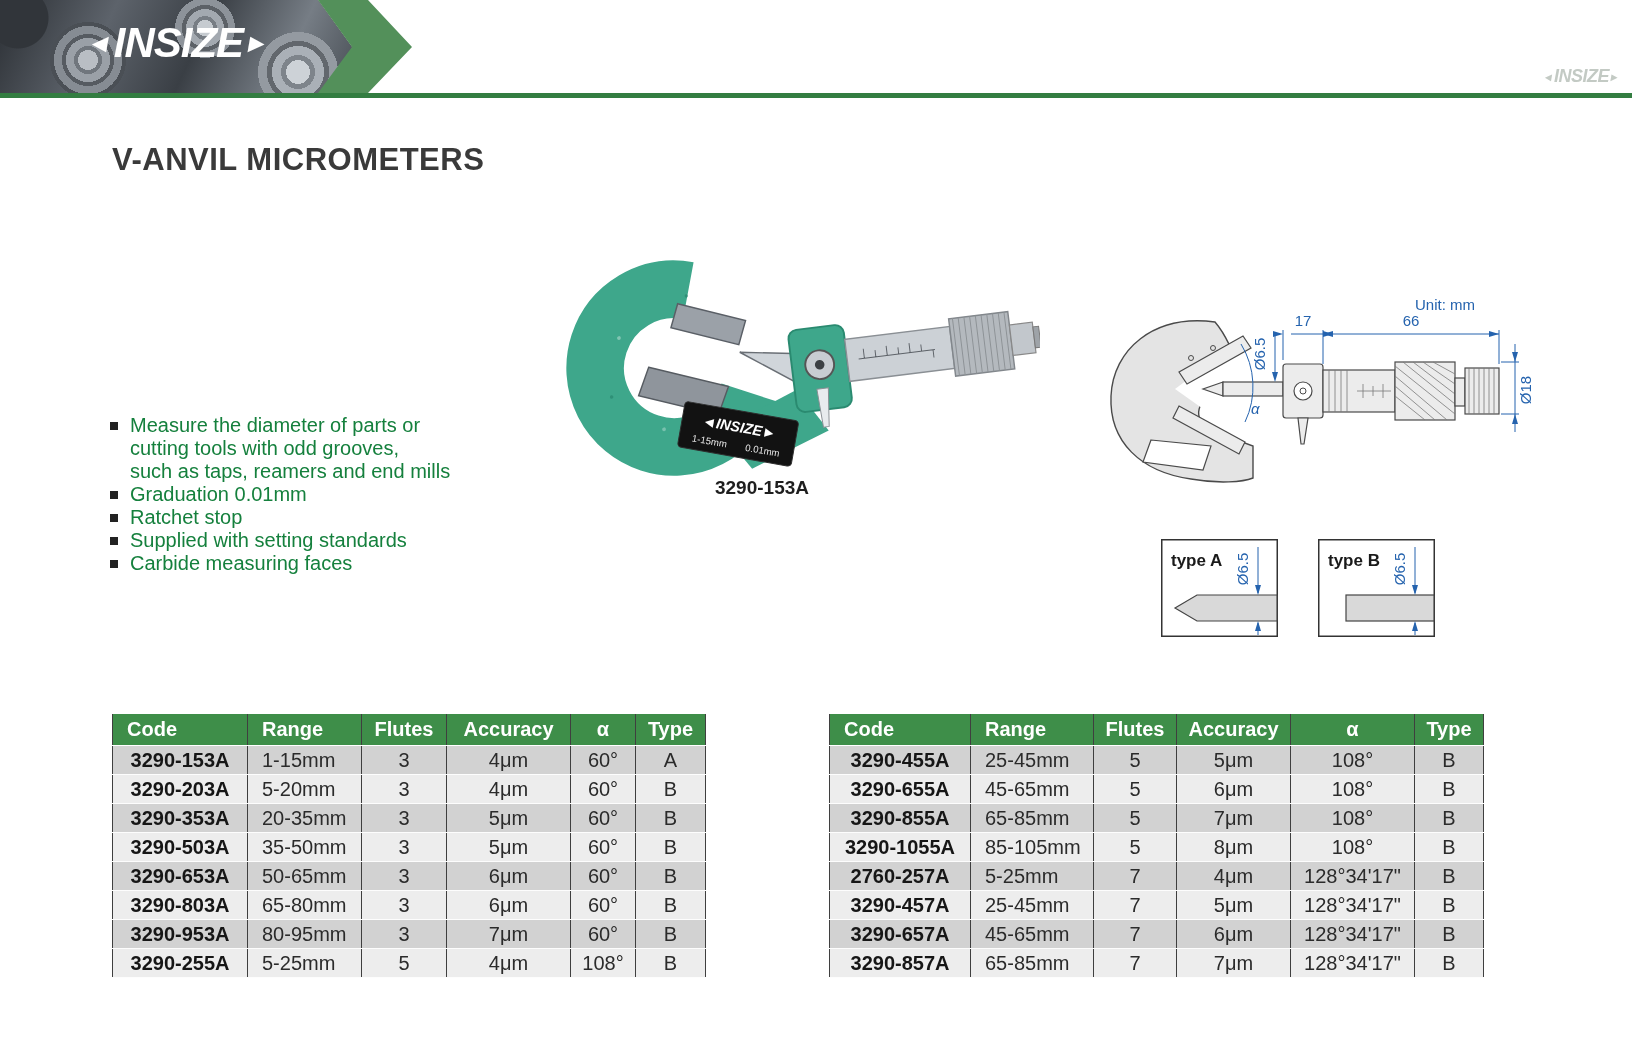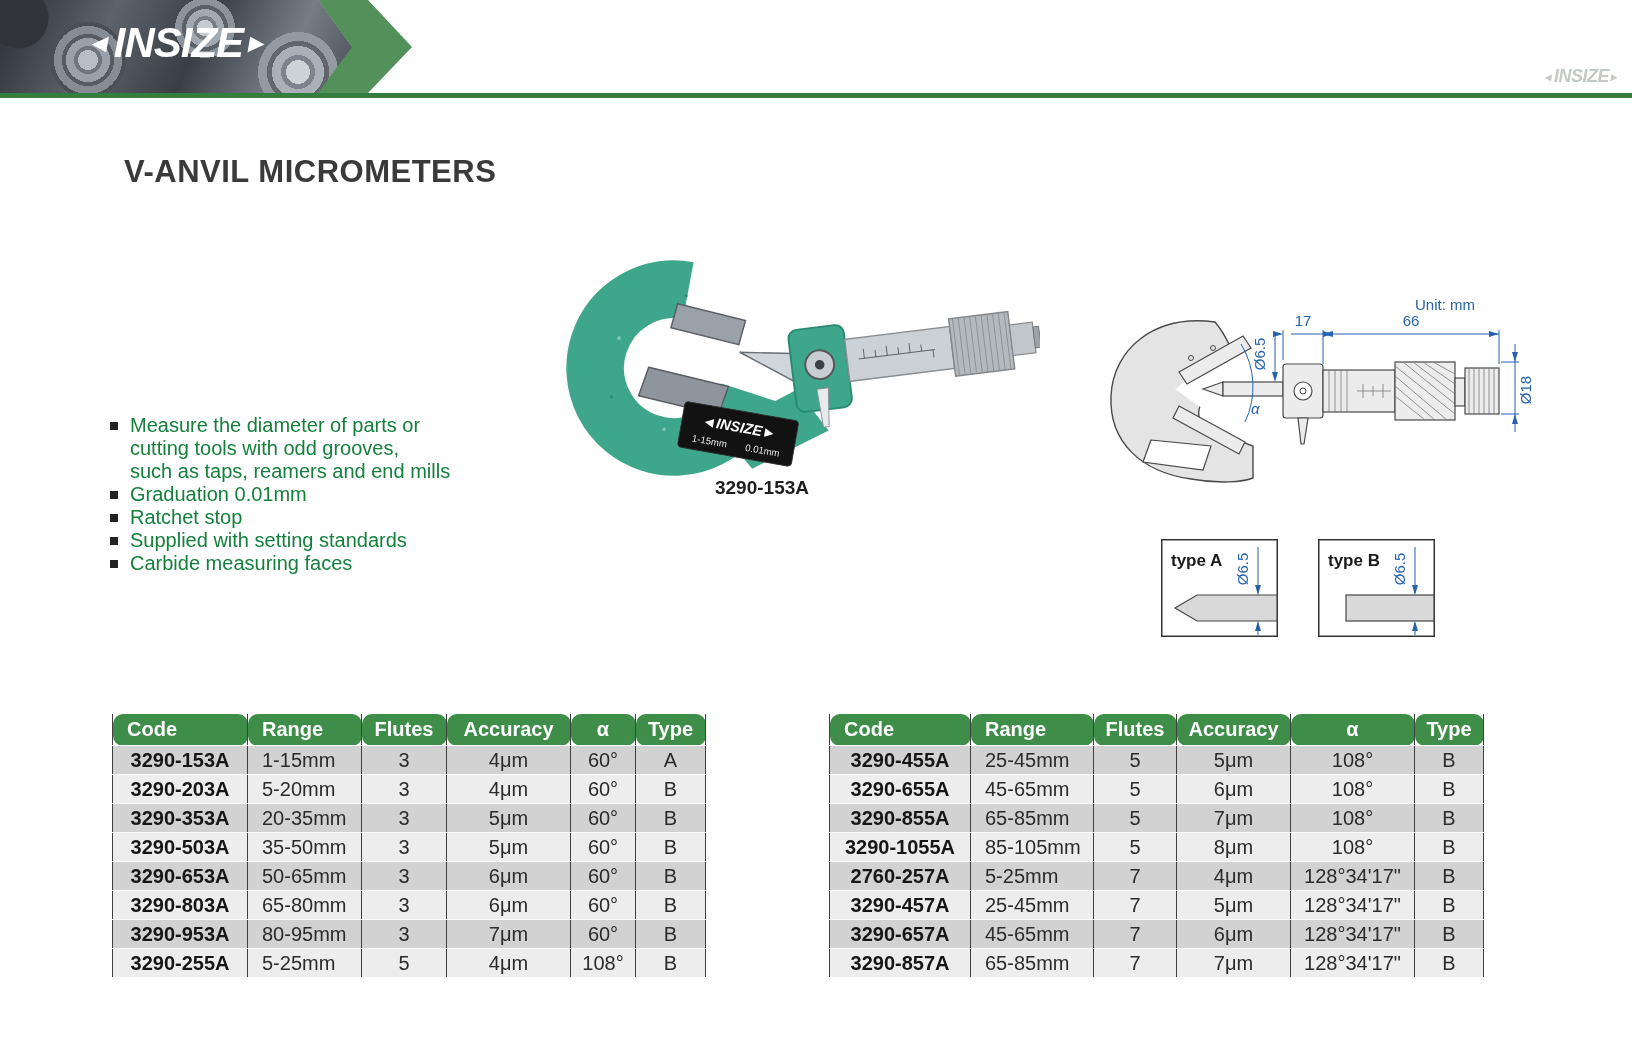--- a/index.html
+++ b/index.html
@@ -23,21 +23,21 @@
     color:#fff;font-style:italic;font-weight:bold;}
   .logo-main .logo-text{font-size:42px;letter-spacing:-1px;line-height:1;}
   .logo-main .logo-arrow{font-size:26px;line-height:1;transform:skewX(-10deg);padding:0 1px;}
   .green-rule{position:absolute;left:0;top:93px;width:1632px;height:5px;background:#337d41;}
   .watermark{position:absolute;right:12px;top:66px;display:flex;align-items:center;
     color:#c3cac4;font-style:italic;font-weight:bold;}
   .watermark .wm-text{font-size:18px;letter-spacing:-0.5px;}
   .watermark .wm-arrow{font-size:11px;transform:skewX(-10deg);}
 
   
-  .title{position:absolute;left:108px;top:138px;margin:16px;font-size:31px;font-weight:bold;
+  .title{position:absolute;left:108px;top:138px;margin:4px;font-size:31px;font-weight:bold;
     color:#3a3a3a;letter-spacing:0.5px;}
   .features{position:absolute;left:108px;top:414px;width:380px;margin:0;padding:0;list-style:none;}
   .features li{position:relative;padding-left:22px;font-size:20px;line-height:23px;color:#15803d;
     white-space:pre-line;}
   .features li::before{content:"";position:absolute;left:2px;top:8px;width:8px;height:8px;background:#222;}
 
   
   .product{position:absolute;left:540px;top:232px;width:500px;height:245px;}
   .product-caption{position:absolute;left:612px;top:477px;width:300px;text-align:center;
     font-size:19px;font-weight:bold;color:#1e1e1e;}
@@ -57,21 +57,21 @@
   
   .type-box{position:absolute;width:117px;height:98px;}
   .type-box.a{left:1161px;top:539px;} .type-box.b{left:1318px;top:539px;}
   .type-label{font-size:17px;font-weight:bold;fill:#1a1a1a;font-family:"Liberation Sans",sans-serif;}
 
   
   .spec-table{position:absolute;top:714px;border-collapse:collapse;table-layout:fixed;
     font-size:20px;color:#2b2b2b;}
   .tbl-left{left:112px;} .tbl-right{left:829px;}
   .spec-table th{background:#3e8e49;color:#fff;font-weight:bold;height:31px;
-    border-right:1px solid #3f3f3f;border-bottom:1px solid #fff;padding:0;border-radius:10px;}
+    border-right:1px solid #3f3f3f;border-bottom:1px solid #fff;padding:0;}
   .spec-table th:first-child{border-left:1px solid #3f3f3f;}
   .spec-table td{height:28px;border-right:1px solid #3f3f3f;border-bottom:1px solid #fdfdfd;
     padding:0;text-align:center;}
   .spec-table td:first-child{border-left:1px solid #3f3f3f;font-weight:bold;color:#161616;}
   .spec-table tbody tr:nth-child(odd){background:#d2d2d2;}
   .spec-table tbody tr:nth-child(even){background:#ededed;}
   .spec-table th.h0,.spec-table th.h1{text-align:left;padding-left:14px;}
   .spec-table th.h2,.spec-table th.h3,.spec-table th.h4,.spec-table th.h5{text-align:center;}
   .spec-table td.c1{text-align:left;padding-left:14px;}
 </style>

